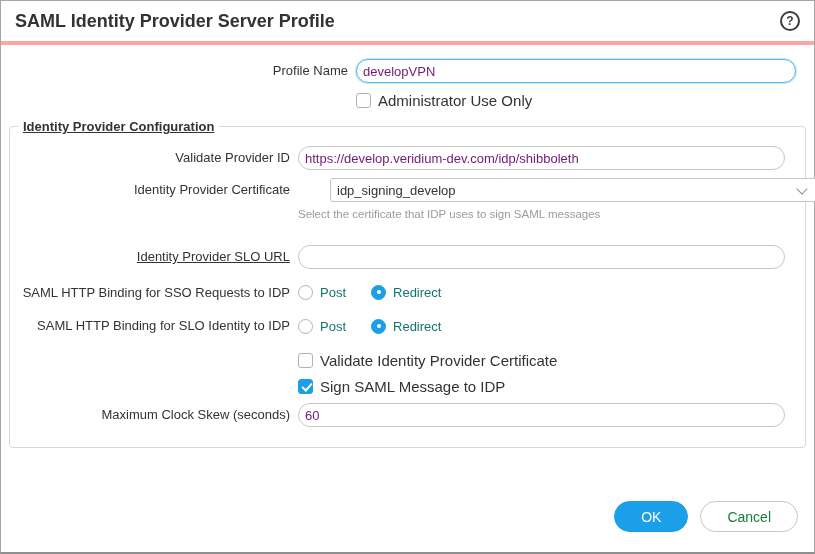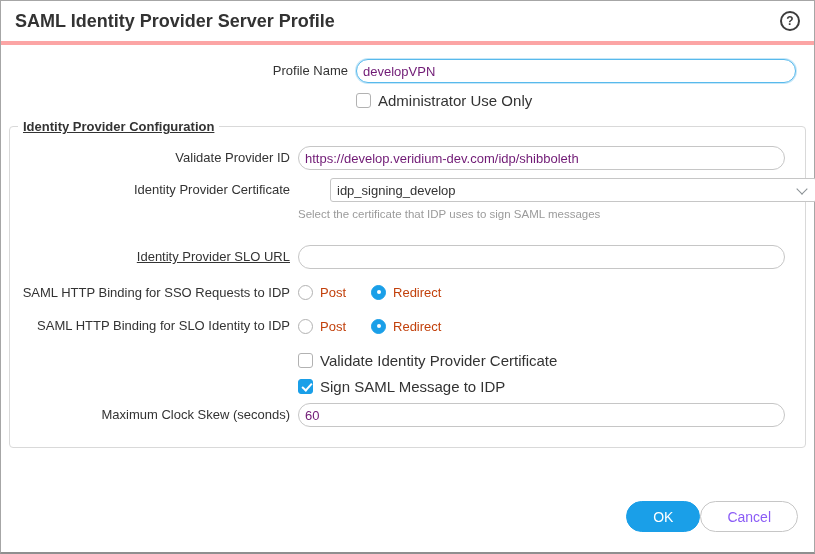--- a/index.html
+++ b/index.html
@@ -77,29 +77,29 @@
   
   .radioline{display:flex;align-items:center;gap:7px;height:18px;}
   .radio{
     position:relative;width:15px;height:15px;border:1px solid #b2b2b2;border-radius:50%;
     background:#fff;cursor:pointer;flex-shrink:0;
   }
   .radio.on{background:var(--accent);border-color:var(--accent);}
   .radio.on::after{
     content:"";position:absolute;inset:4.5px;background:#fff;border-radius:50%;
   }
-  .radio-label{font-size:13px;color:#c2410c;cursor:pointer;margin-right:18px;}
-  
-  .footer{position:absolute;right:16px;bottom:20px;display:flex;justify-content:center;}
+  .radio-label{font-size:13px;color:#0f766e;cursor:pointer;margin-right:18px;}
+  
+  .footer{position:absolute;right:16px;bottom:20px;display:flex;gap:12px;justify-content:center;}
   .btn{
     height:31px;border-radius:16px;padding:0 26px;font-size:14px;cursor:pointer;
     font-family:"Liberation Sans",sans-serif;
   }
   .btn.ok{background:var(--accent);border:1px solid var(--accent);color:#fff;}
-  .btn.cancel{background:#fff;border:1px solid #c6c6c6;color:#8b5cf6;}
+  .btn.cancel{background:#fff;border:1px solid #c6c6c6;color:#15803d;}
   .spacer-gap{margin-bottom:14px;text-decoration:underline;}
   .gap-lg{margin-bottom:16px;}
 </style>
 </head>
 <body>
 
 <div class="dialog">
 
   <div class="header">
     <div class="title">SAML Identity Provider Server Profile</div>

